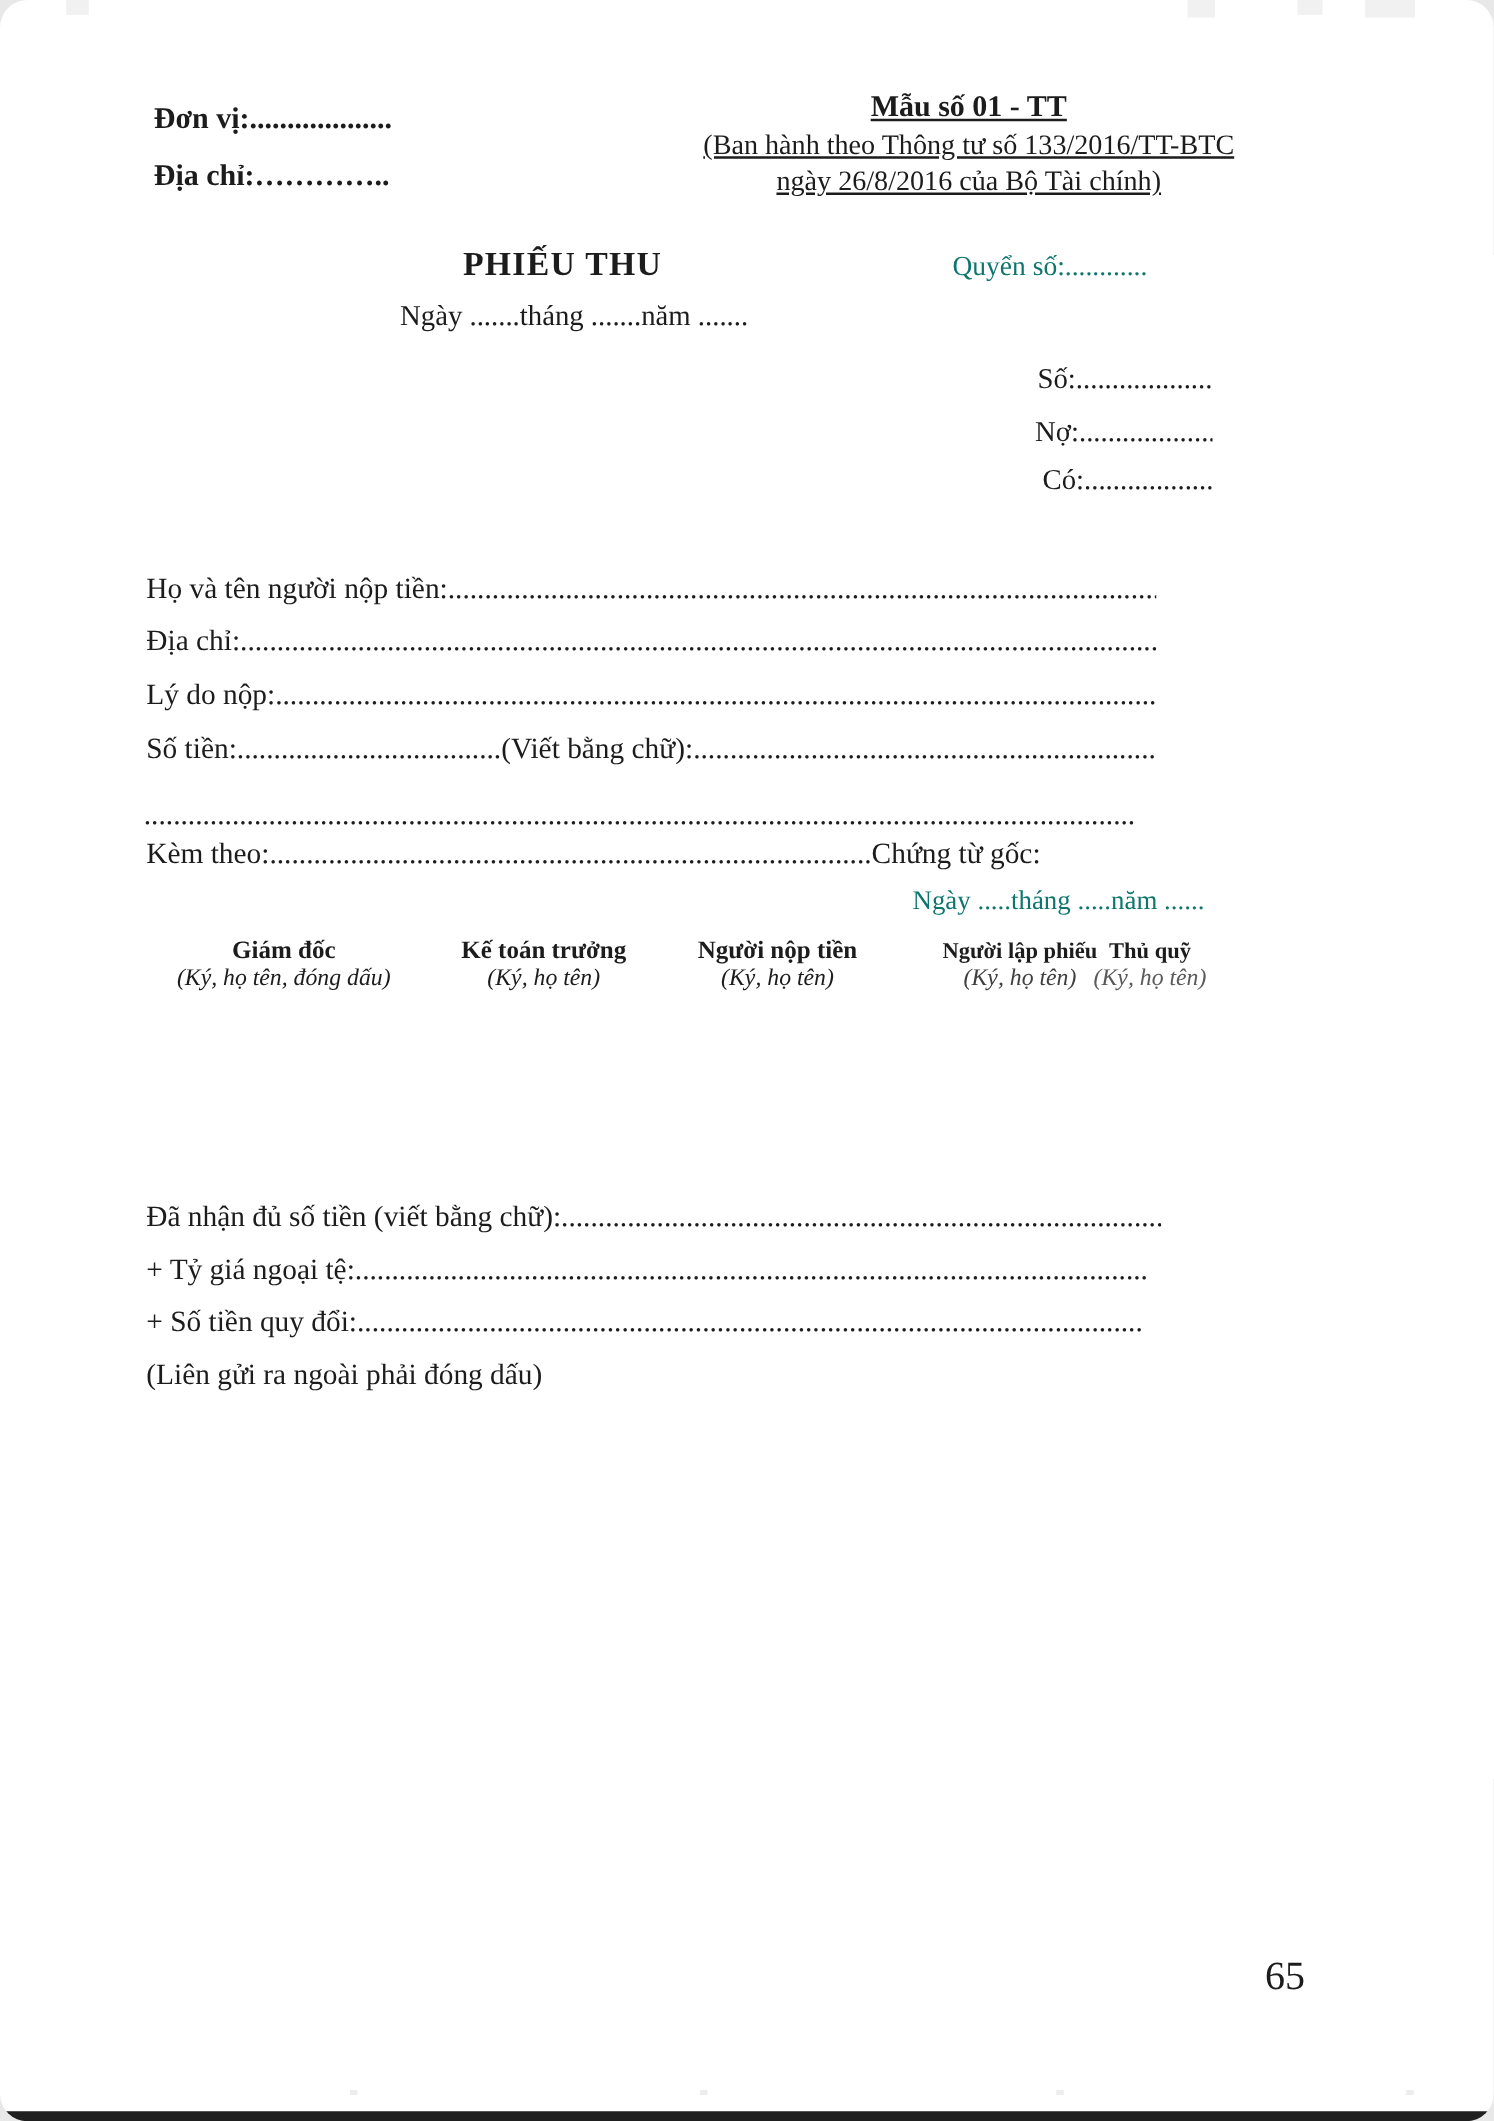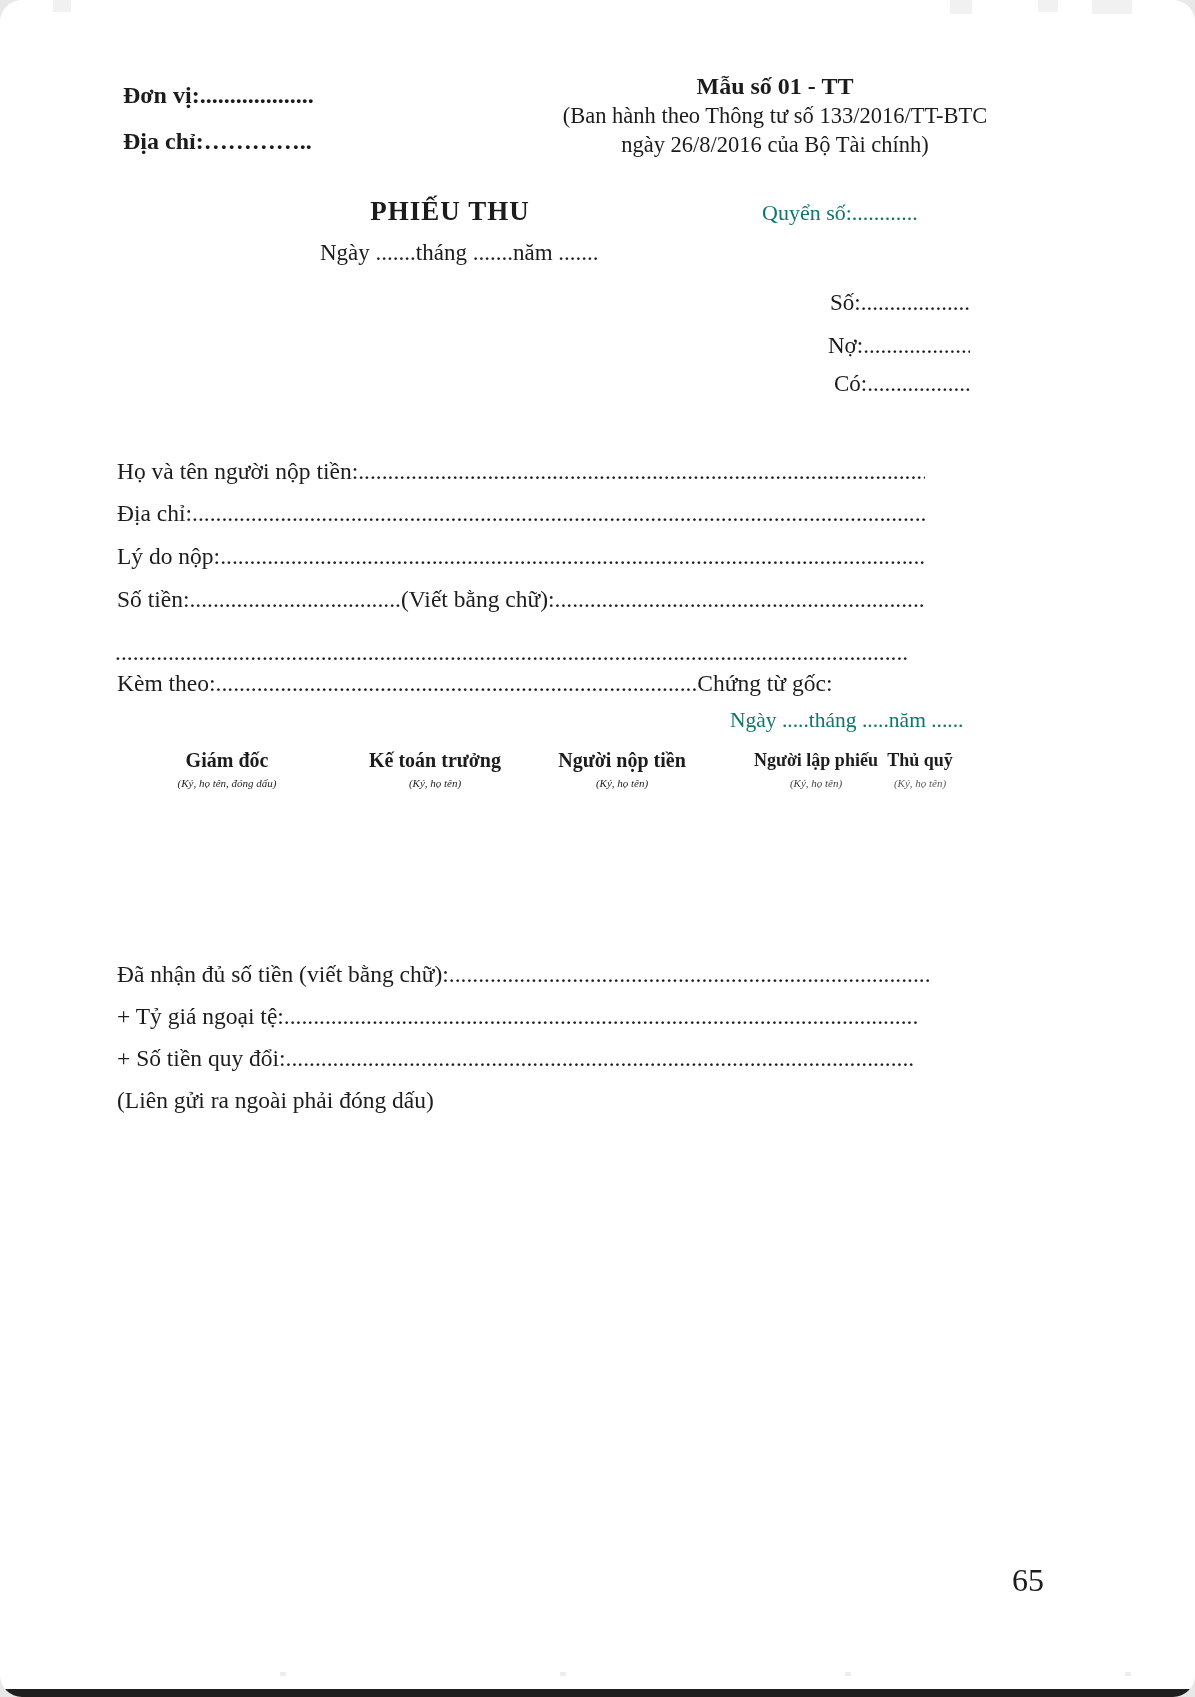--- a/index.html
+++ b/index.html
@@ -18,21 +18,21 @@
   .b{font-weight:bold;}
   .i{}
   .body-line{font-size:23.5px;line-height:32px;height:32px;}
   .hdr-left{font-size:24px;line-height:30px;font-weight:bold;}
   .hdr-right{font-size:22.5px;line-height:29px;text-align:center;}
   .title-main{font-size:27px;font-weight:bold;letter-spacing:1px;text-align:center;}
   .ledger{font-size:23px;line-height:30px;height:30px;}
   .faded{color:#0f766e;}
   .sig-col{text-align:center;}
   .sig-title{font-size:20px;font-weight:bold;line-height:24px;}
-  .sig-note{font-size:11px;font-style:italic;line-height:22px;}
+  .sig-note{font-size:19px;font-style:italic;line-height:22px;}
   .page-num{font-size:32px;}
   .smudge{position:absolute;background:#f1f1f1;}
   .speck{position:absolute;background:#ededed;width:6px;height:4px;}
   .edge-bar{position:absolute;left:0;bottom:0;width:100%;height:8px;background:#1f1f1f;}
 </style>
 </head>
 <body>
 
 <div class="page">
 
@@ -42,21 +42,21 @@
   <div class="smudge" style="left:1092px;top:0;width:40px;height:14px;"></div>
   <div class="speck" style="left:280px;top:1672px;"></div>
   <div class="speck" style="left:560px;top:1672px;"></div>
   <div class="speck" style="left:845px;top:1672px;"></div>
   <div class="speck" style="left:1125px;top:1672px;"></div>
   <div class="edge-bar"></div>
 
   <div class="abs hdr-left" style="left:123px;top:80px;">Đơn vị:...................</div>
   <div class="abs hdr-left" style="left:123px;top:126px;">Địa chỉ:…………..</div>
 
-  <div class="abs hdr-right" style="left:545px;top:72px;width:460px;">
+  <div class="abs hdr-right" style="left:545px;top:72px;width:460px;text-decoration:underline;">
     <div class="b" style="font-size:24px;">Mẫu số 01 - TT</div>
     <div>(Ban hành theo Thông tư số 133/2016/TT-BTC</div>
     <div>ngày 26/8/2016 của Bộ Tài chính)</div>
   </div>
 
   <div class="abs title-main" style="left:330px;top:196px;width:240px;">PHIẾU THU</div>
   <div class="abs i" style="left:320px;top:240px;font-size:23px;">Ngày .......tháng .......năm .......</div>
   <div class="abs faded" style="left:762px;top:200px;font-size:22px;">Quyển số:............</div>
 
   <div class="abs clip ledger" style="left:830px;top:288px;width:140px;">Số:..........................</div>

